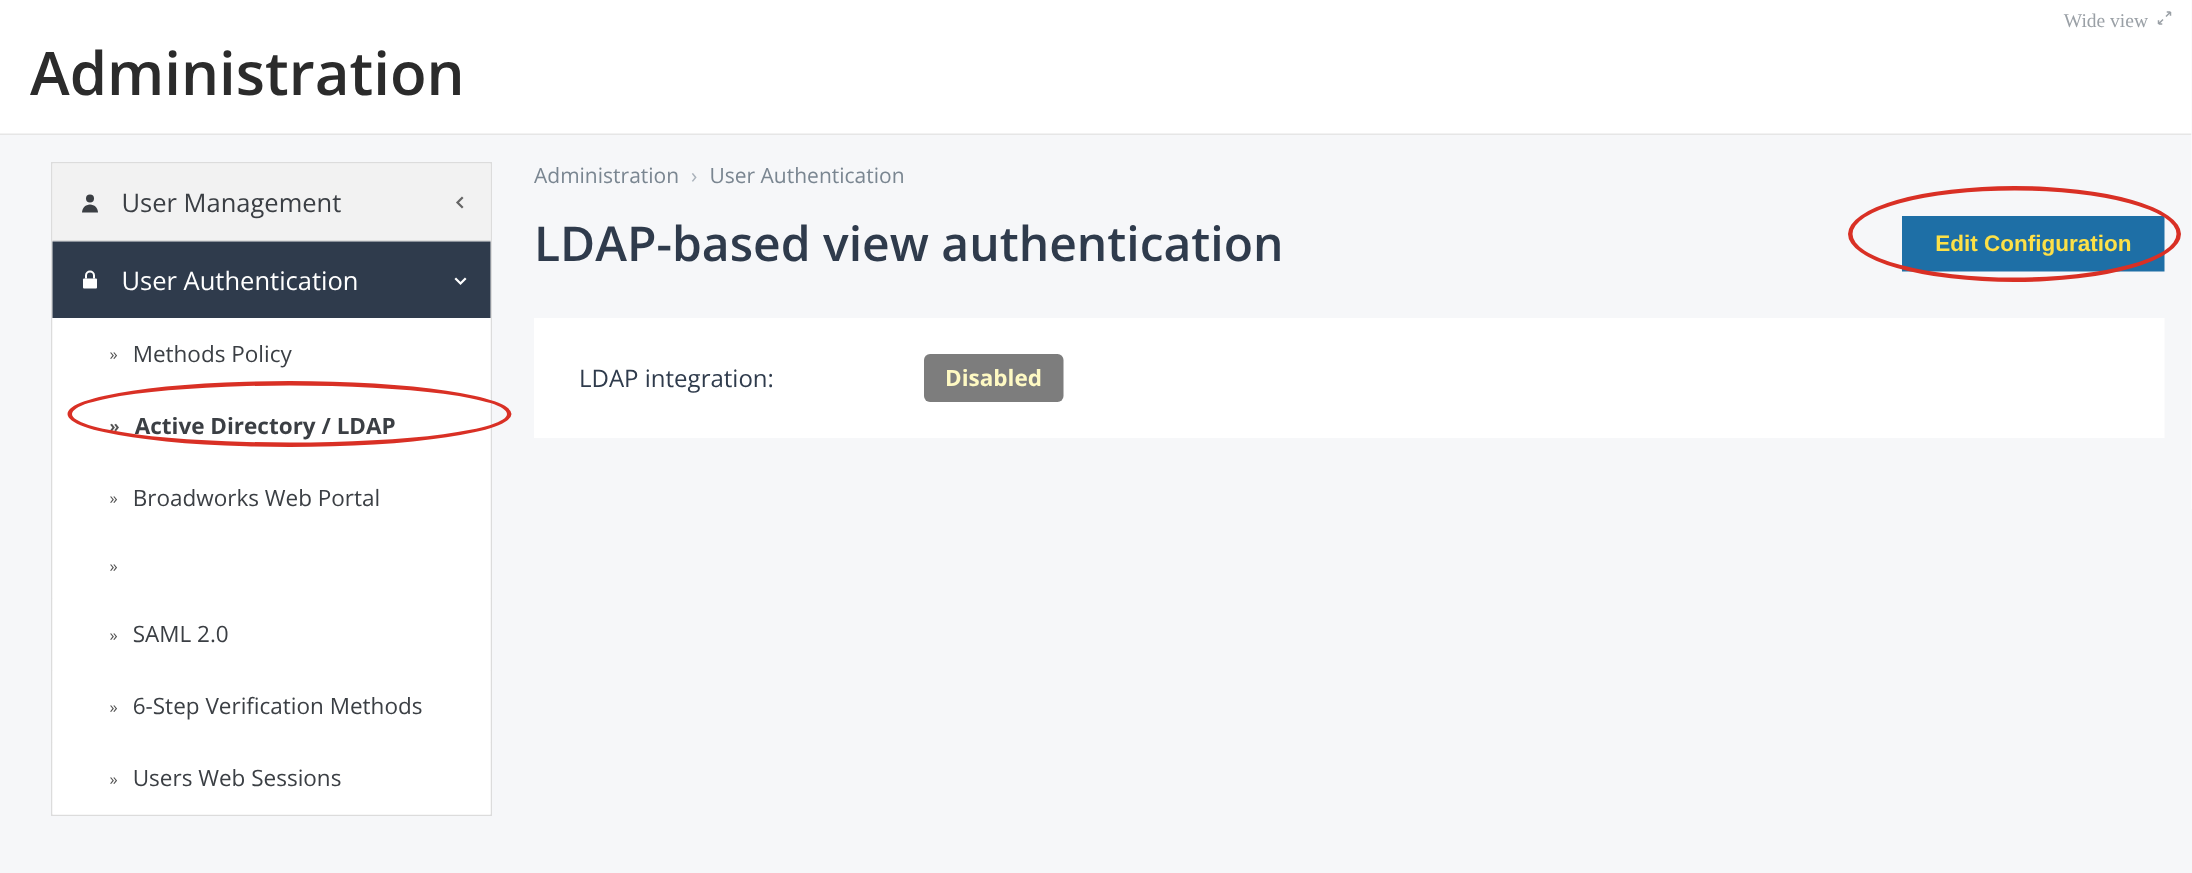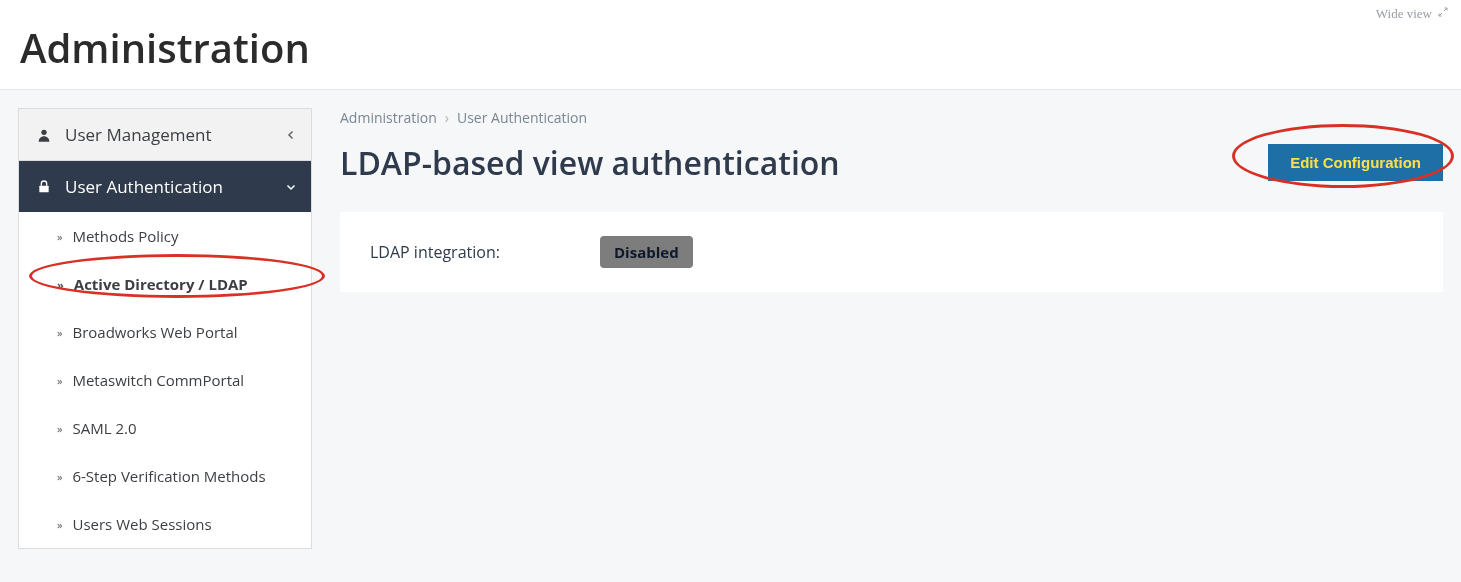--- a/index.html
+++ b/index.html
@@ -36,20 +36,21 @@
 
   .content-area {
     display: flex;
     background: #f6f7f9;
     min-height: 492px;
   }
 
   .sidebar {
     width: 312px;
     padding: 18px 0 0 18px;
+    margin-left: 16px;
   }
   .side-panel {
     border: 1px solid #dcdcdc;
     background: #fff;
   }
   .sec-header {
     display: flex;
     align-items: center;
     padding: 14px 16px;
     font-size: 17px;
@@ -135,21 +136,21 @@
     align-items: center;
   }
   .field-label {
     width: 230px;
     font-size: 16px;
     color: #2f3b4c;
     padding-right: 36px;
   }
   .badge-disabled {
     background: #7d7d7d;
-    color: #0f172a;
+    color: #fef9c3;
     font-size: 15px;
     font-weight: 700;
     padding: 6px 14px;
     border-radius: 4px;
   }
 </style>
 </head>
 <body>
 
 <div class="top-bar">
@@ -209,21 +210,20 @@
         <span>Active Directory / LDAP</span>
       </div>
 
       <div class="sub-item">
         <span class="dbl">»</span>
         <span>Broadworks Web Portal</span>
       </div>
 
       <div class="sub-item">
         <span class="dbl">»</span>
-        <span>Metaswitch CommPortal</span>
       </div>
 
       <div class="sub-item">
         <span class="dbl">»</span>
         <span>SAML 2.0</span>
       </div>
 
       <div class="sub-item">
         <span class="dbl">»</span>
         <span>6-Step Verification Methods</span>

